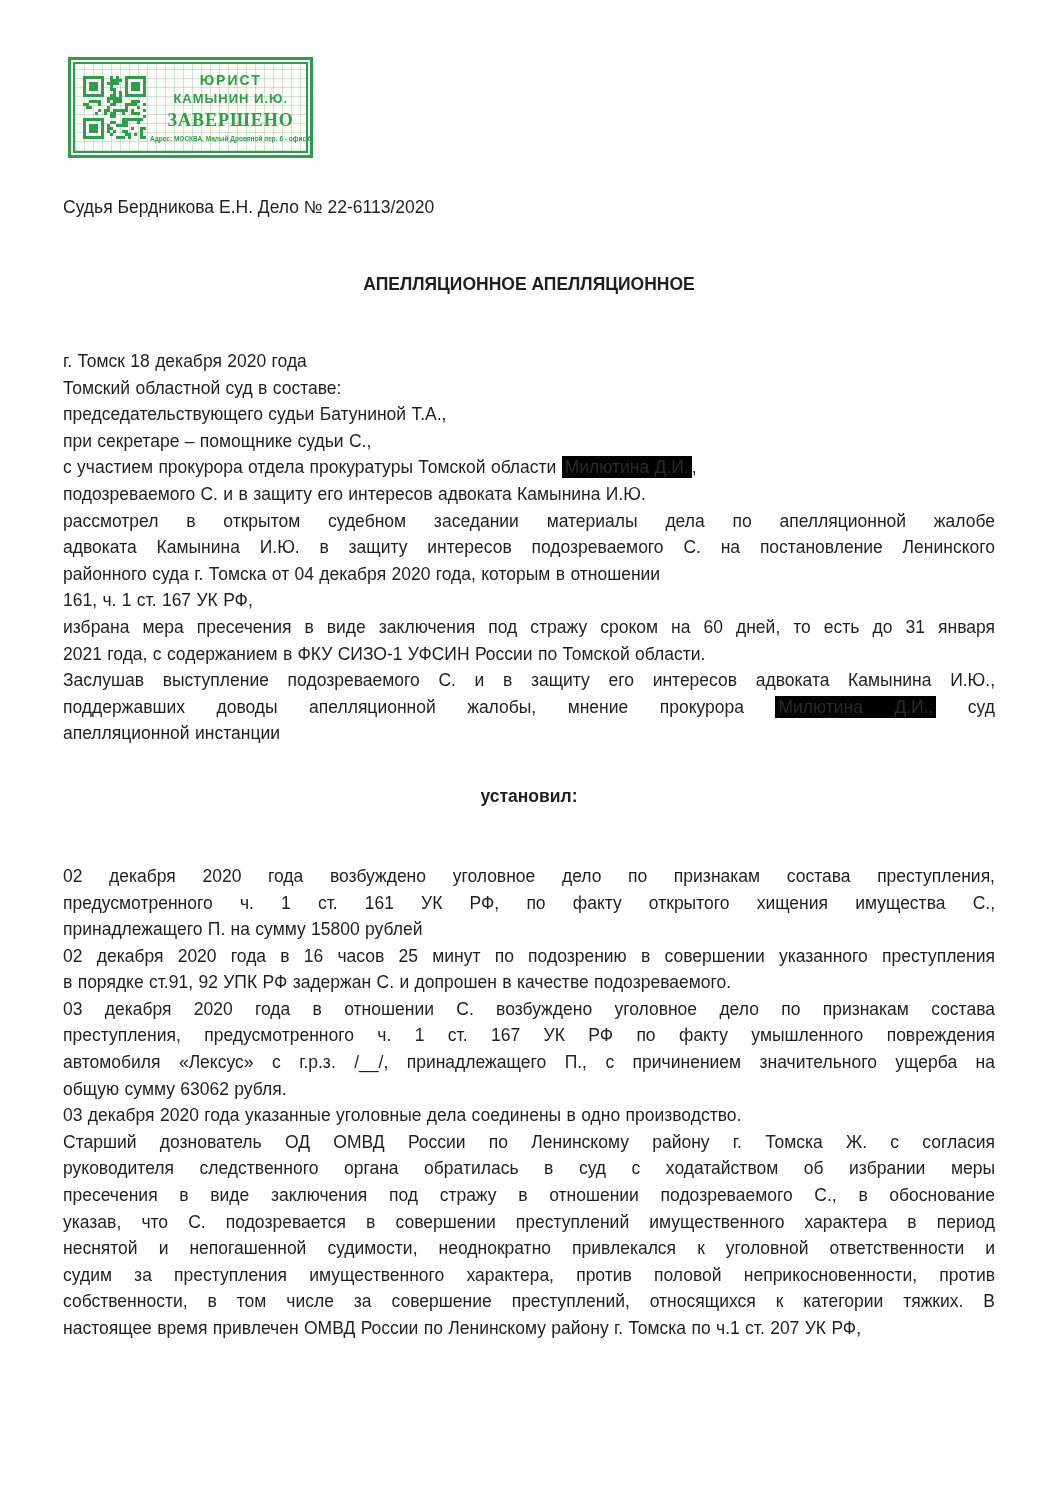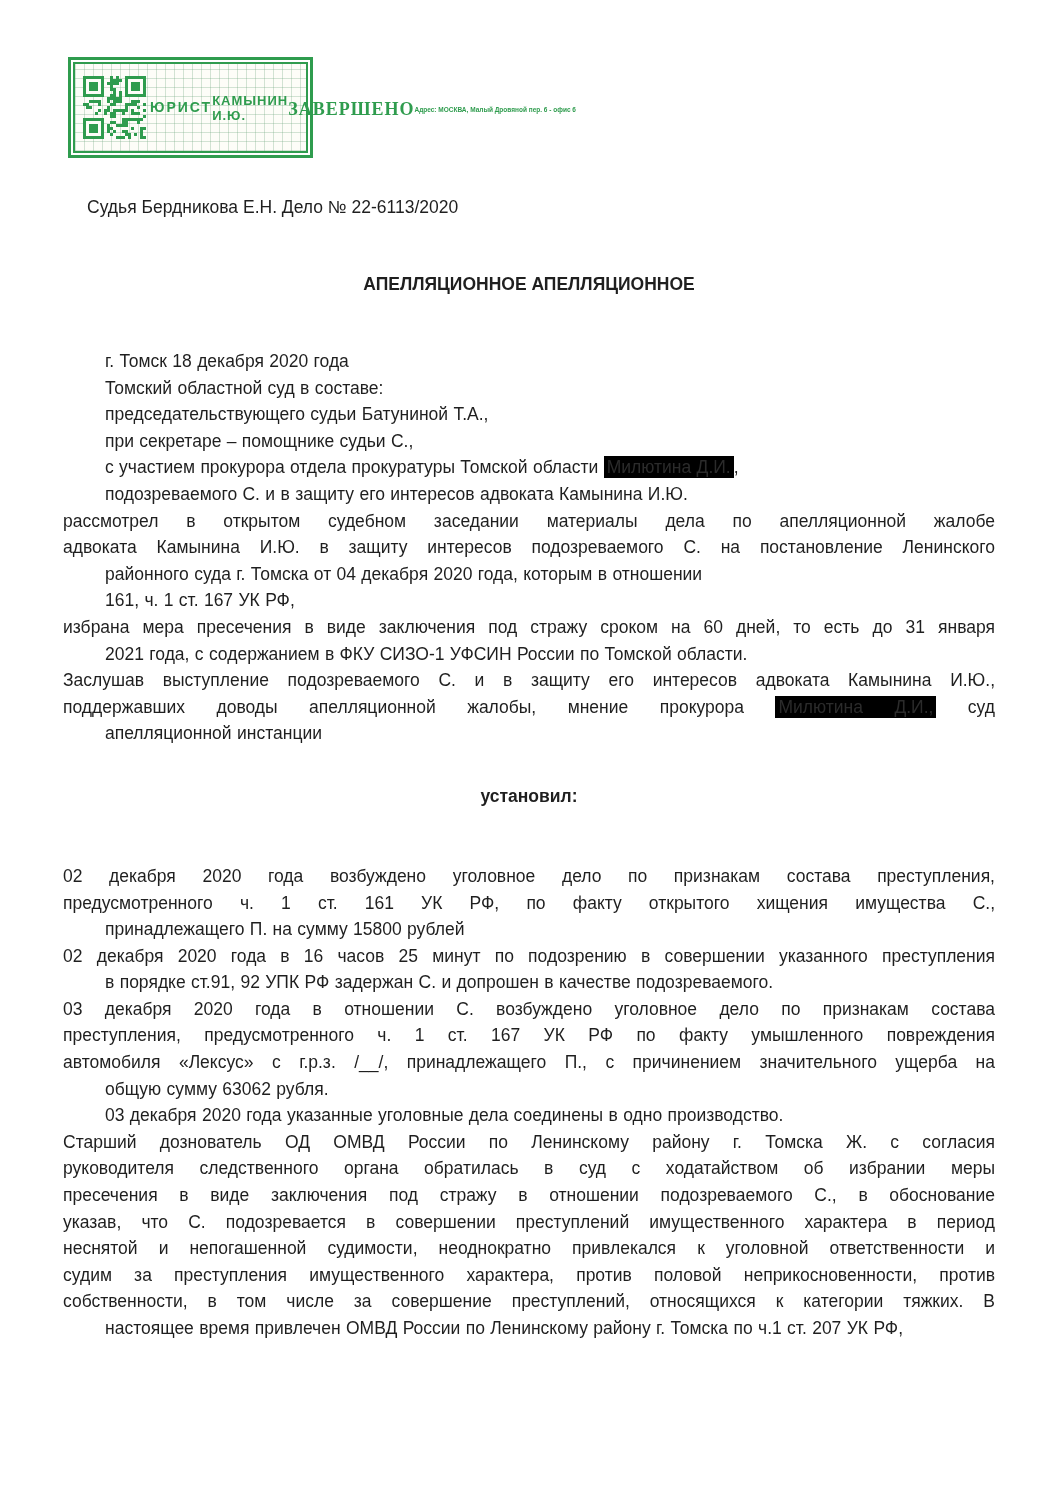--- a/index.html
+++ b/index.html
@@ -31,44 +31,44 @@
     display:flex;align-items:center;
     padding:3px 5px 3px 5px;
     background-color:#fdfdf8;
     background-image:
       repeating-linear-gradient(0deg, rgba(110,165,125,0.30) 0px, rgba(110,165,125,0.30) 1px, transparent 1px, transparent 9px),
       repeating-linear-gradient(90deg, rgba(110,165,125,0.30) 0px, rgba(110,165,125,0.30) 1px, transparent 1px, transparent 9px);
   }
   .qr{width:63px;height:63px;flex:0 0 auto;color:var(--g);margin-left:3px;}
   .stamp-text{
     flex:1 1 auto;
-    display:flex;flex-direction:row;align-items:center;justify-content:center;
+    display:flex;flex-direction:column;align-items:center;justify-content:center;
     color:var(--g);
     line-height:1.15;
     padding-left:4px;
   }
   .stamp-l1{font-size:14px;font-weight:700;letter-spacing:2px;}
   .stamp-l2{font-size:13px;font-weight:600;letter-spacing:1px;margin-top:3px;}
   .stamp-l3{font-family:"Liberation Serif",serif;font-size:18px;font-weight:700;letter-spacing:1px;margin-top:4px;}
   .stamp-addr{font-size:6.5px;font-weight:600;margin-top:4px;white-space:nowrap;}
 
   
   .content{margin:36px 66px 0 63px;}
-  .case-line{font-size:17.5px;line-height:27px;margin-left:24px;}
+  .case-line{font-size:17.5px;line-height:27px;}
   .doc-title{
     text-align:center;font-weight:700;font-size:17.5px;line-height:27px;
     margin-top:50px;
   }
   .bodytext{margin-top:50px;}
   .ln{
     font-size:17.5px;line-height:26.6px;
     text-align:justify;text-align-last:justify;
     word-spacing:0.5px;
   }
-  .ln.end{text-align-last:left;margin-left:42px;}
+  .ln.end{text-align-last:left;}
   .section-heading{
     text-align:center;font-weight:700;font-size:17.5px;line-height:27px;
     margin:36px 0 53px 0;
   }
   .redact{
     background:var(--redact-bg);
     color:var(--redact-fg);
     padding:1px 3px;
   }
 </style>

